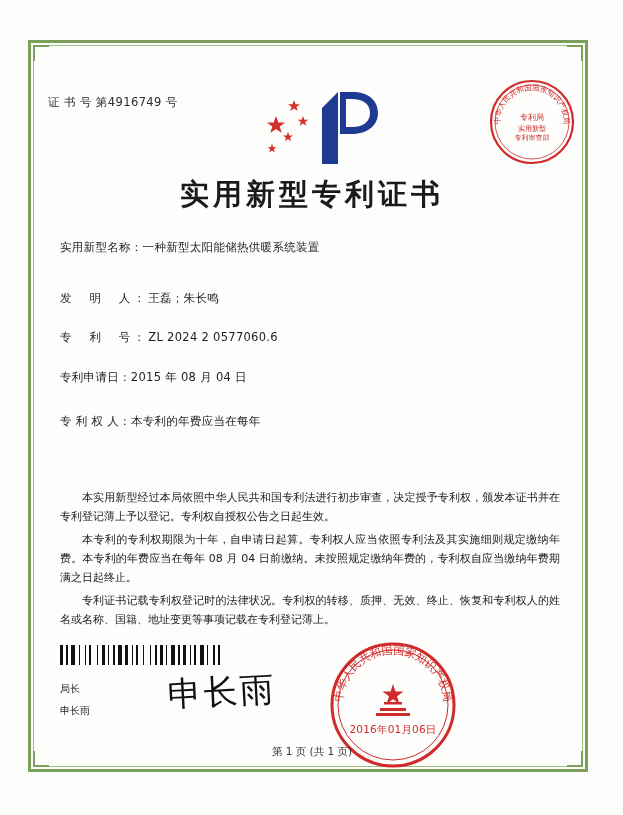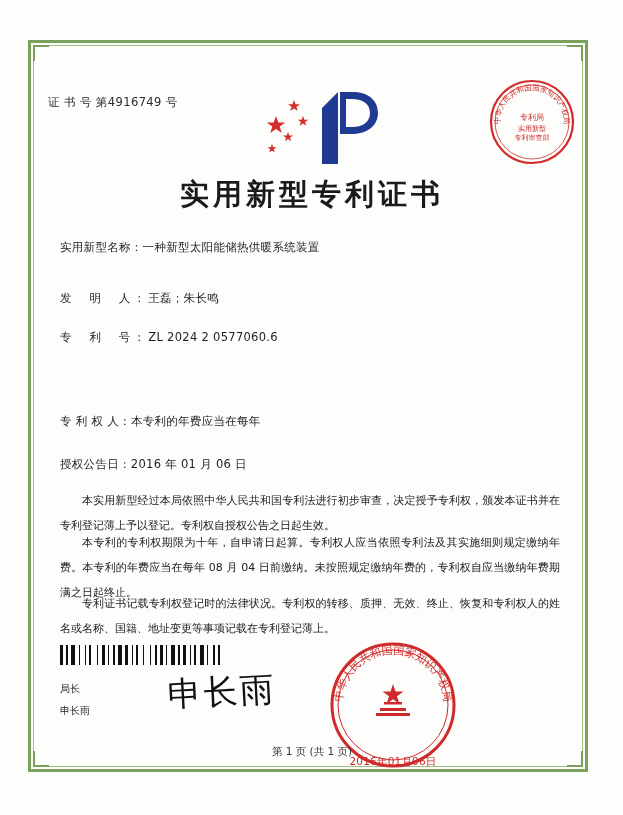--- a/index.html
+++ b/index.html
@@ -114,21 +114,21 @@
   .f5 { top: 354px; }
   .f6 { top: 397px; }
 
   .label-sp { letter-spacing: 3.2px; text-align: right; }
 
   .body-text {
     position: absolute;
     left: 12px;
     width: 500px;
     font-size: 11px;
-    line-height: 25px;
+    line-height: 19px;
     color: #202020;
     text-align: justify;
   }
   .p1 { top: 428px; }
   .p2 { top: 470px; }
   .p3 { top: 531px; }
   .indent { text-indent: 22px; display: block; }
 
   
   .barcode {
@@ -178,21 +178,20 @@
   }
   .seal-date {
     position: absolute;
     left: 285px;
     top: 663px;
     width: 120px;
     text-align: center;
     font-size: 10.5px;
     color: #cf2b2b;
     letter-spacing: 0.2px;
-    margin-top: 32px;
   }
 
   .page-num {
     position: absolute;
     left: 0;
     top: 685px;
     width: 528px;
     text-align: center;
     font-size: 10.5px;
     color: #333;
@@ -248,25 +247,25 @@
 
     <div class="field f1">
       <span>实用新型名称：</span><span>一种新型太阳能储热供暖系统装置</span>
     </div>
     <div class="field f2">
       <span class="label-sp">发　明　人：</span><span>王磊；朱长鸣</span>
     </div>
     <div class="field f3">
       <span class="label-sp">专　利　号：</span><span>ZL 2024 2 0577060.6</span>
     </div>
+    <div class="field f4">
+      <span>专利申请日：</span><span>2015 年 08 月 04 日</span>
+    </div>
     <div class="field f5">
       <span>专 利 权 人：</span><span>本专利的年费应当在每年</span>
-    </div>
-    <div class="field f6">
-      <span>授权公告日：</span><span>2016 年 01 月 06 日</span>
     </div>
 
     <div class="body-text p1">
       <span class="indent">本实用新型经过本局依照中华人民共和国专利法进行初步审查，决定授予专利权，颁发本证书并在专利登记薄上予以登记。专利权自授权公告之日起生效。</span>
     </div>
     <div class="body-text p2">
       <span class="indent">本专利的专利权期限为十年，自申请日起算。专利权人应当依照专利法及其实施细则规定缴纳年费。本专利的年费应当在每年 08 月 04 日前缴纳。未按照规定缴纳年费的，专利权自应当缴纳年费期满之日起终止。</span>
     </div>
     <div class="body-text p3">
       <span class="indent">专利证书记载专利权登记时的法律状况。专利权的转移、质押、无效、终止、恢复和专利权人的姓名或名称、国籍、地址变更等事项记载在专利登记薄上。</span>

